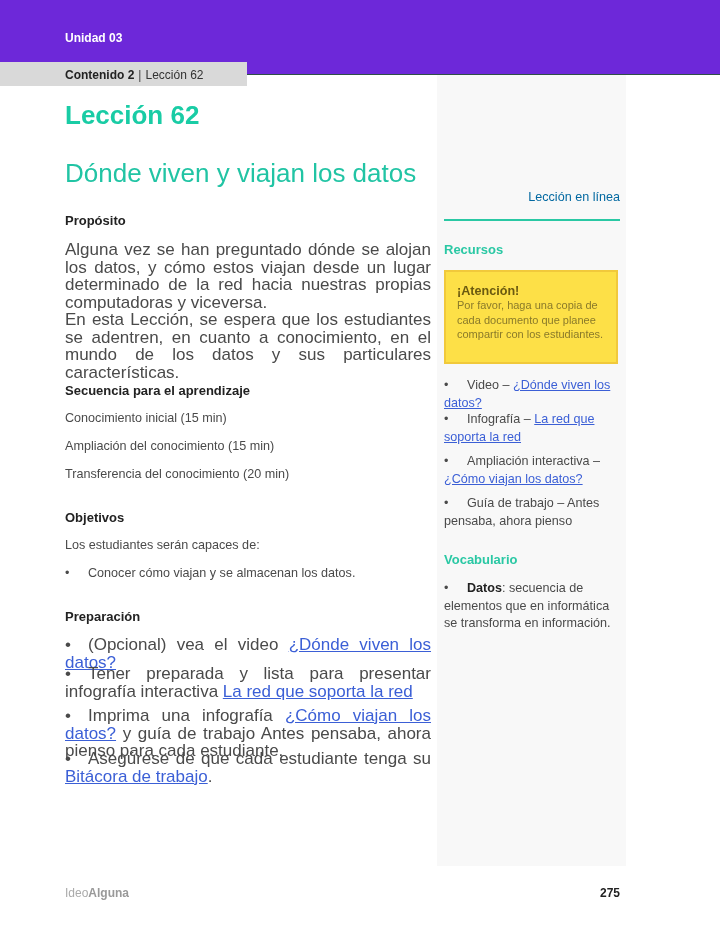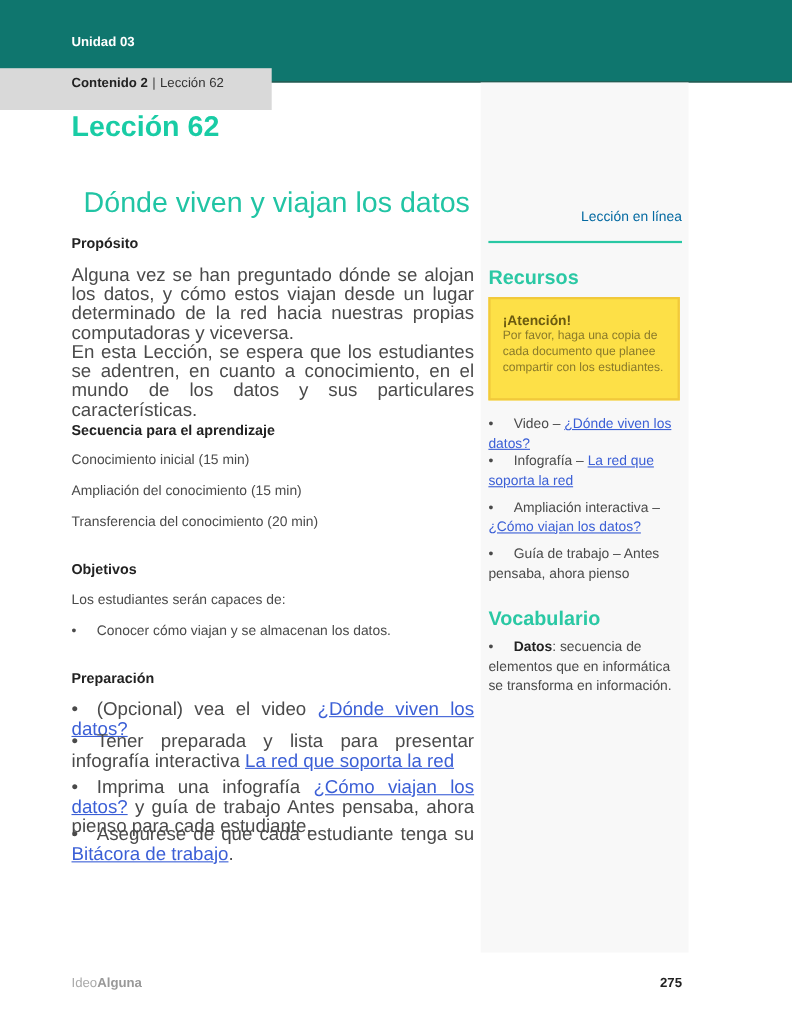--- a/index.html
+++ b/index.html
@@ -4,48 +4,48 @@
 <style>
   html, body { margin: 0; padding: 0; }
   body {
     width: 720px; height: 932px; position: relative; overflow: hidden;
     background: #ffffff;
     font-family: "Liberation Sans", "DejaVu Sans", sans-serif;
     color: #4a4a4a;
   }
   .topband {
     position: absolute; left: 0; top: 0; width: 720px; height: 74px;
-    background: #0f766e;
+    background: #6d28d9;
     border-bottom: 1px solid #2f4f46;
   }
   .unit-label {
     position: absolute; left: 65px; top: 31px;
     font-size: 12px; font-weight: bold; color: #ffffff;
   }
   .crumbbar {
-    position: absolute; left: 0; top: 62px; width: 247px; height: 38px;
+    position: absolute; left: 0; top: 62px; width: 247px; height: 24px;
     background: #d9d9d9;
   }
   .crumb {
     position: absolute; left: 65px; top: 6px; font-size: 12px; color: #333;
     white-space: nowrap;
   }
   .crumb b { font-weight: bold; color: #222; }
   .crumb .sep { margin: 0 4px; color: #444; }
 
   .sidebar {
     position: absolute; left: 437px; top: 75px; width: 189px; height: 791px;
     background: #f8f8f8;
   }
   .lesson-title {
     position: absolute; left: 65px; top: 100px; margin: 0;
     font-size: 26px; font-weight: bold; color: #19cca5; white-space: nowrap;
   }
   .lesson-subtitle {
-    position: absolute; left: 65px; top: 158px; margin: 11px;
+    position: absolute; left: 65px; top: 158px; margin: 0;
     font-size: 26px; font-weight: normal; color: #21c4a4; white-space: nowrap;
   }
   .h-sec {
     position: absolute; left: 65px; margin: 0;
     font-size: 13px; font-weight: bold; color: #222; white-space: nowrap;
   }
   .p {
     position: absolute; left: 65px; width: 366px; margin: 0;
     font-size: 17px; line-height: 17.5px; color: #4a4a4a; text-align: justify;
   }
@@ -59,21 +59,21 @@
   .online {
     position: absolute; left: 444px; width: 176px; top: 190px; text-align: right;
     font-size: 12.6px; color: #0369a1;
   }
   .online-rule {
     position: absolute; left: 444px; top: 219px; width: 176px; height: 0;
     border-top: 2px solid #2ac8a4;
   }
   .side-h {
     position: absolute; left: 444px; margin: 0;
-    font-size: 18px; font-weight: bold; color: #2ac8a4;
+    font-size: 13px; font-weight: bold; color: #2ac8a4;
   }
   .attention {
     position: absolute; left: 444px; top: 270px; width: 174px; height: 94px;
     border: 2px solid #f1c93b; box-sizing: border-box; background: #fde047;
     padding: 12px 10px 0 11px;
   }
   .att-title { font-size: 12.6px; font-weight: bold; color: #6b5a10; line-height: 14px; }
   .att-body  { font-size: 11px; color: #8a7a2a; line-height: 14.5px; }
   .sp {
     position: absolute; left: 444px; width: 180px; margin: 0;

